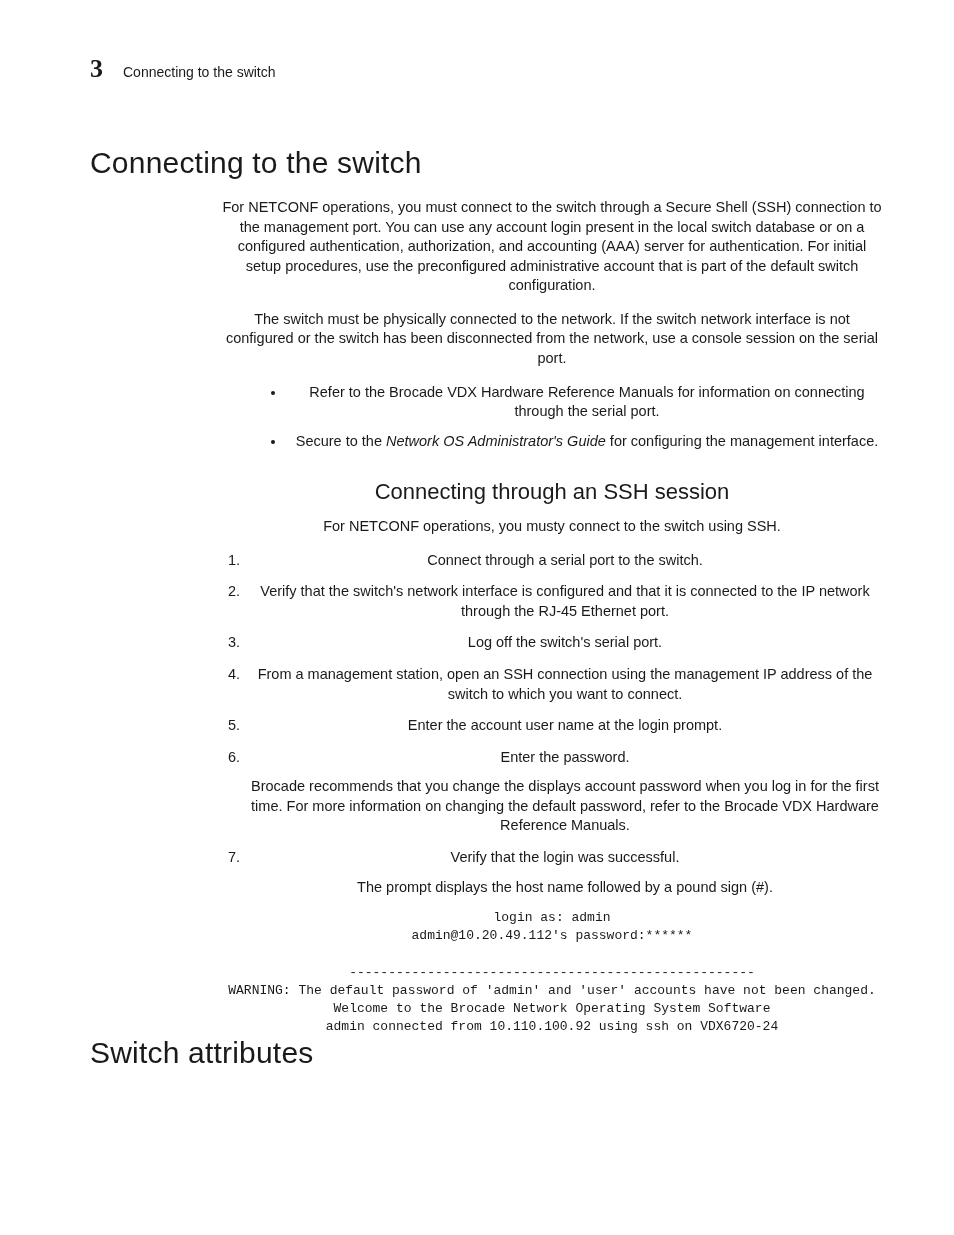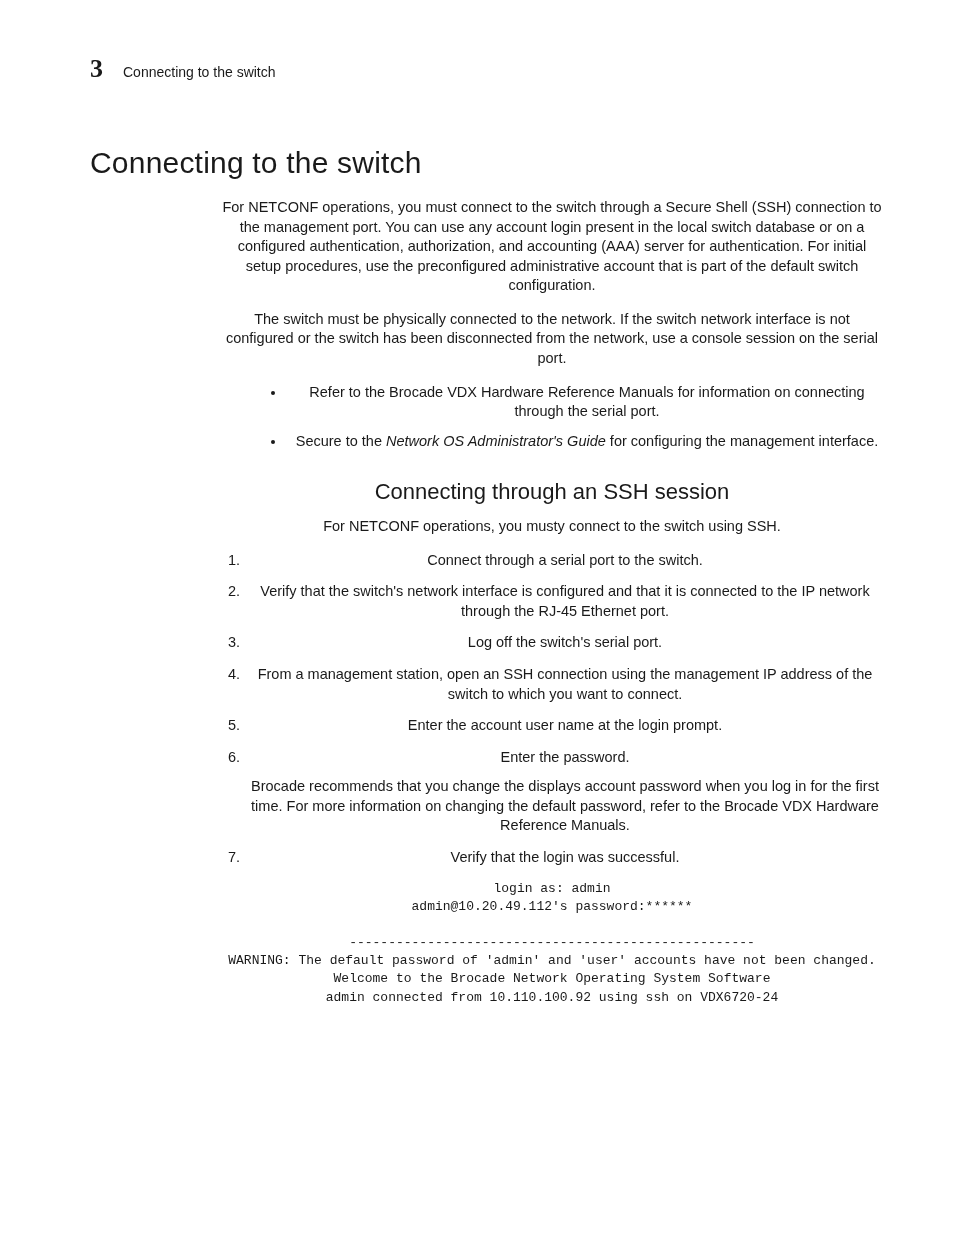--- a/index.html
+++ b/index.html
@@ -119,26 +119,28 @@
       <li>Verify that the switch's network interface is configured and that it is connected to the IP network through the RJ-45 Ethernet port.</li>
       <li>Log off the switch's serial port.</li>
       <li>From a management station, open an SSH connection using the management IP address of the switch to which you want to connect.</li>
       <li>Enter the account user name at the login prompt.</li>
       <li>
         <span>Enter the password.</span>
         <p class="step-sub">Brocade recommends that you change the displays account password when you log in for the first time. For more information on changing the default password, refer to the Brocade VDX Hardware Reference Manuals.</p>
       </li>
       <li>
         <span>Verify that the login was successful.</span>
+        <p class="step-sub">The prompt displays the host name followed by a pound sign (#).</p>
       </li>
     </ol>
 
     <pre class="term">login as: admin
 admin@10.20.49.112's password:******
 
 ----------------------------------------------------
 WARNING: The default password of 'admin' and 'user' accounts have not been changed.
 Welcome to the Brocade Network Operating System Software
 admin connected from 10.110.100.92 using ssh on VDX6720-24</pre>
   </div>
 
+  <h1 class="section sec2">Switch attributes</h1>
 
 </div>
 
 </body></html>

